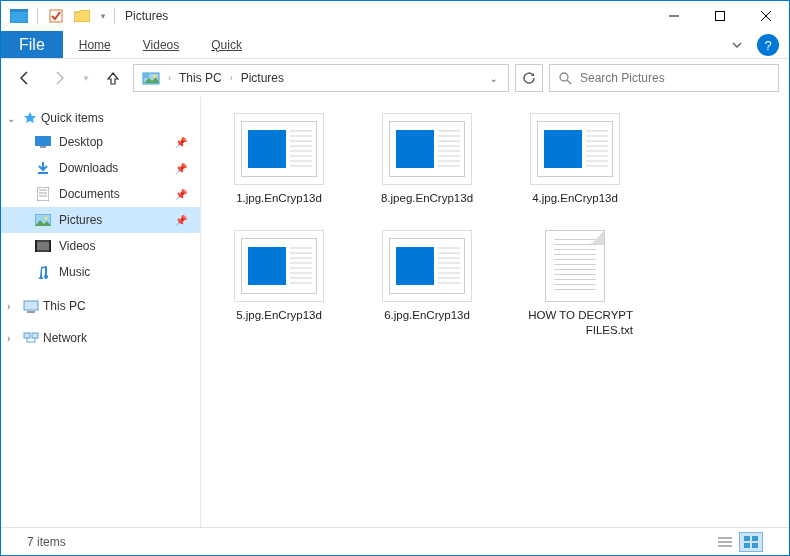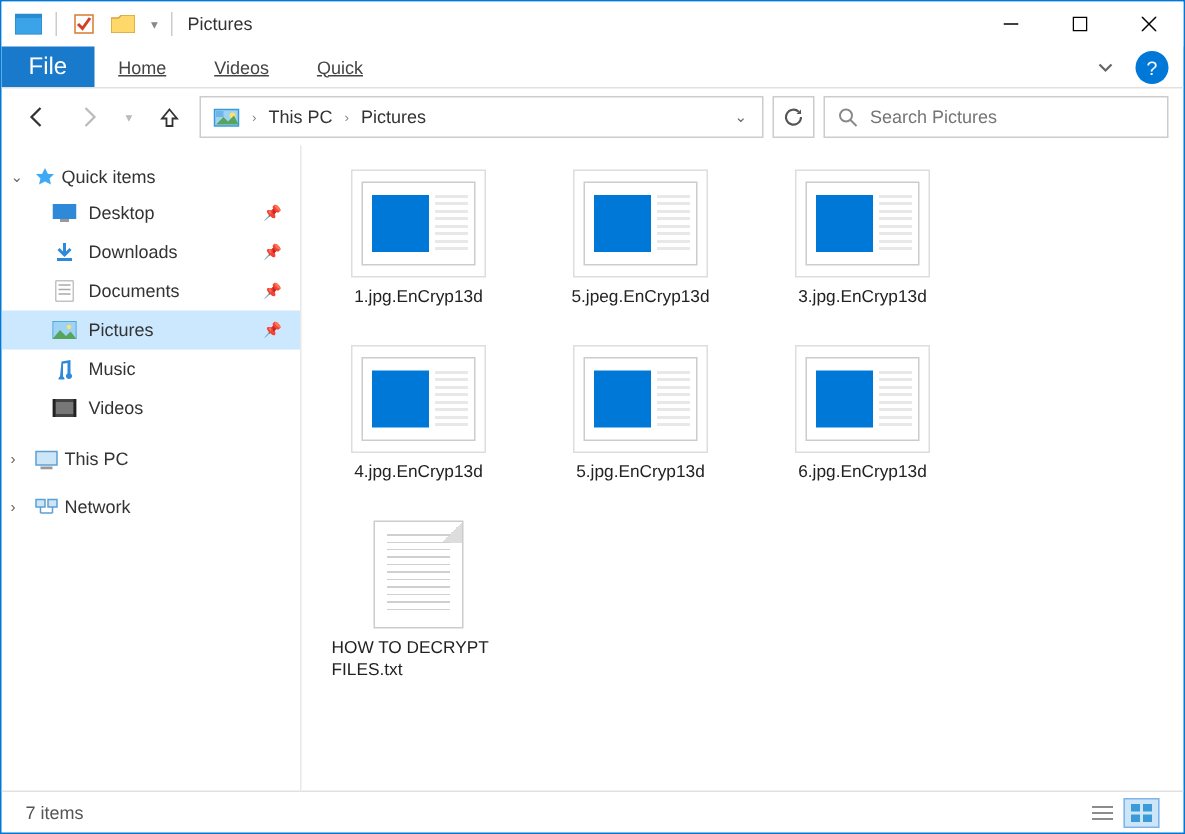--- a/index.html
+++ b/index.html
@@ -42,32 +42,32 @@
 .sb-group { margin-bottom: 10px; }
 .sb-head { display: flex; align-items: center; font-size: 12px; color: #333; padding: 4px 6px; gap: 4px; }
 .sb-head .chev { width: 12px; color: #666; font-size: 10px; }
 .sb-item { display: flex; align-items: center; font-size: 12px; color: #333; padding: 5px 6px 5px 34px; gap: 8px; position: relative; }
 .sb-item .pin { position: absolute; right: 12px; color: #888; font-size: 10px; }
 .sb-item.sel { background: #cce8ff; }
 .sb-icon { width: 16px; height: 16px; display: flex; align-items: center; justify-content: center; }
 
 
 .content { flex: 1; padding: 16px 10px 10px 20px; overflow: auto; display: flex; flex-wrap: wrap; align-content: flex-start; gap: 24px 32px; position: relative; }
-.file { width: 116px; display: flex; flex-direction: column; align-items: center; text-align: left; }
+.file { width: 116px; display: flex; flex-direction: column; align-items: center; text-align: right; }
 .thumb { width: 90px; height: 72px; border: 1px solid #ddd; background: #fff; display: flex; align-items: center; justify-content: center; position: relative; margin-bottom: 6px; }
 .thumb-pic { width: 76px; height: 56px; background: #fff; border: 1px solid #ccc; position: relative; overflow: hidden; }
 .thumb-pic::before { content: ""; position: absolute; left: 6px; top: 8px; width: 38px; height: 38px; background: #0078d7; }
 .thumb-pic::after { content: ""; position: absolute; right: 4px; top: 8px; width: 22px; height: 38px; background: repeating-linear-gradient(#e8e8e8 0 2px, transparent 2px 5px); }
 .thumb-txt { width: 60px; height: 72px; border: 1px solid #ccc; background: #fff; position: relative; }
 .thumb-txt::after { content: ""; position: absolute; left: 8px; right: 8px; top: 8px; bottom: 8px; background: repeating-linear-gradient(#d0d0d0 0 1px, transparent 1px 5px); }
 .thumb-txt::before { content: ""; position: absolute; right: 0; top: 0; width: 14px; height: 14px; background: linear-gradient(135deg, #fff 50%, #ddd 50%); }
 .fname { font-size: 11.5px; color: #222; word-break: break-word; line-height: 1.3; max-width: 116px; }
 
 
-.status { height: 28px; border-top: 1px solid #e1e1e1; display: flex; align-items: center; padding: 0 16px; font-size: 12px; color: #555; }
+.status { height: 28px; border-top: 1px solid #e1e1e1; display: flex; align-items: center; padding: 0 26px; font-size: 12px; color: #555; }
 .status .spacer { flex: 1; }
 .viewbtn { width: 24px; height: 20px; border: 1px solid transparent; display: flex; align-items: center; justify-content: center; margin-left: 2px; }
 .viewbtn.active { border: 1px solid #7eb4ea; background: #cde6f7; }
 
 
 svg { display: block; }
 </style>
 </head>
 <body>
 
@@ -230,36 +230,36 @@
               <rect x="0" y="0" width="16" height="12" fill="#9fd3f5" stroke="#3a9bd8"></rect>
               <circle cx="11" cy="4" r="1.5" fill="#fce26a"></circle>
               <path d="M0 12 L5 6 L9 10 L12 7 L16 12 Z" fill="#57a55a"></path>
             </svg>
           </span>
         <span>Pictures</span>
         <span class="pin">📌</span>
       </div>
       <div class="sb-item">
         <span class="sb-icon">
-            <svg width="12" height="14">
-              <path d="M4 2 L10 1 L10 10 A2 2 0 1 1 8 10 L8 3 L5 3.5 L5 12 A2 2 0 1 1 3 12 Z" fill="#2e8ad8"></path>
-            </svg>
-          </span>
-        <span>Music</span>
-      </div>
-      <div class="sb-item">
-        <span class="sb-icon">
             <svg width="16" height="12">
               <rect x="0" y="0" width="16" height="12" fill="#444"></rect>
               <rect x="2" y="2" width="12" height="8" fill="#777"></rect>
               <rect x="0" y="0" width="2" height="12" fill="#222"></rect>
               <rect x="14" y="0" width="2" height="12" fill="#222"></rect>
             </svg>
           </span>
         <span>Videos</span>
+      </div>
+      <div class="sb-item">
+        <span class="sb-icon">
+            <svg width="12" height="14">
+              <path d="M4 2 L10 1 L10 10 A2 2 0 1 1 8 10 L8 3 L5 3.5 L5 12 A2 2 0 1 1 3 12 Z" fill="#2e8ad8"></path>
+            </svg>
+          </span>
+        <span>Music</span>
       </div>
     </div>
     <div class="sb-group">
       <div class="sb-head">
         <span class="chev">›</span>
         <span>
             <svg width="16" height="13">
               <rect x="1" y="1" width="14" height="9" fill="#cde6f7" stroke="#5d9fd3"></rect>
               <rect x="4" y="11" width="8" height="2" fill="#999"></rect>
             </svg>
@@ -288,27 +288,21 @@
       <div class="file">
         <div class="thumb">
           <div class="thumb-pic"></div>
         </div>
         <div class="fname">1.jpg.EnCryp13d</div>
       </div>
       <div class="file">
         <div class="thumb">
           <div class="thumb-pic"></div>
         </div>
-        <div class="fname">5.jpeg.EnCryp13d</div>
-      </div>
-      <div class="file">
-        <div class="thumb">
-          <div class="thumb-pic"></div>
-        </div>
-        <div class="fname">3.jpg.EnCryp13d</div>
+        <div class="fname">8.jpeg.EnCryp13d</div>
       </div>
       <div class="file">
         <div class="thumb">
           <div class="thumb-pic"></div>
         </div>
         <div class="fname">4.jpg.EnCryp13d</div>
       </div>
       <div class="file">
         <div class="thumb">
           <div class="thumb-pic"></div>

